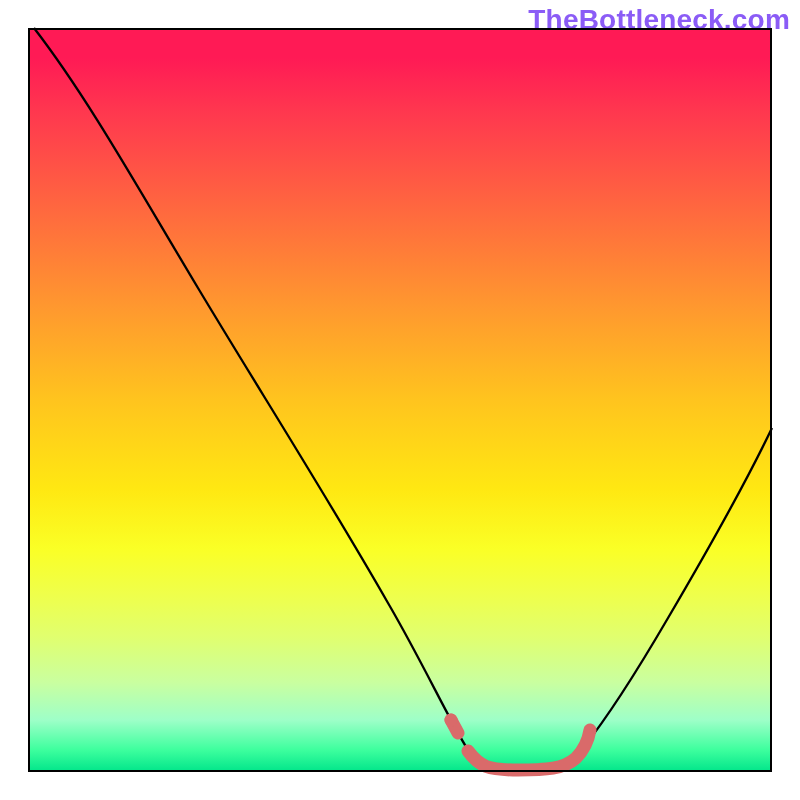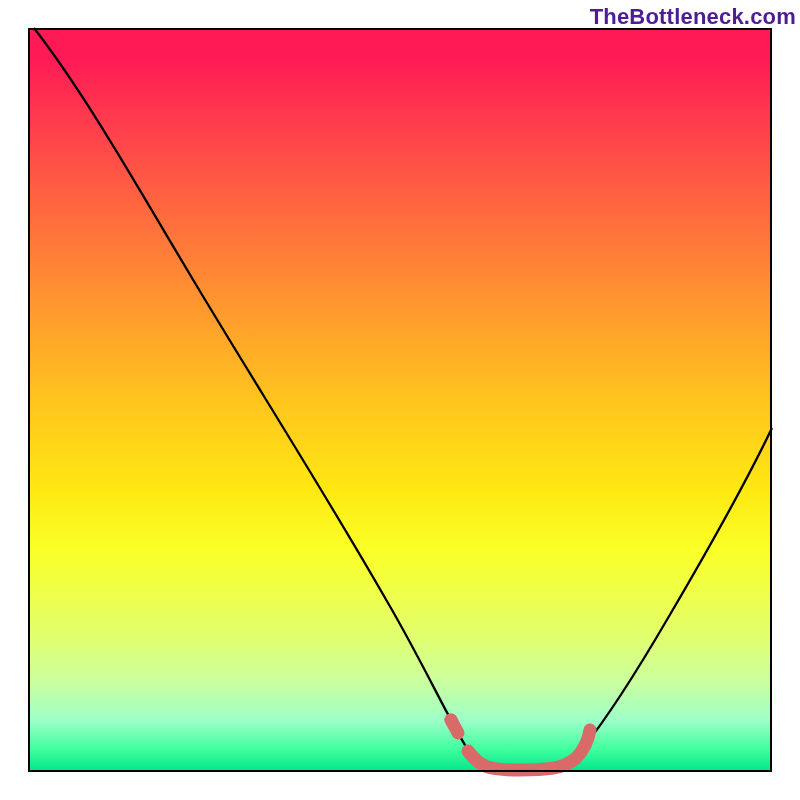--- a/index.html
+++ b/index.html
@@ -14,24 +14,24 @@
   .frame {
     position: absolute;
     left: 0;
     top: 0;
     width: 800px;
     height: 800px;
   }
   .watermark {
     position: absolute;
     top: 4px;
-    right: 4px;
-    font-size: 22px;
+    right: 10px;
+    font-size: 28px;
     font-weight: 600;
-    color: #4c1d95;
+    color: #8b5cf6;
     letter-spacing: 0.2px;
   }
   .plot-area {
     position: absolute;
     left: 28px;
     top: 28px;
     width: 744px;
     height: 744px;
     
     background: linear-gradient(

